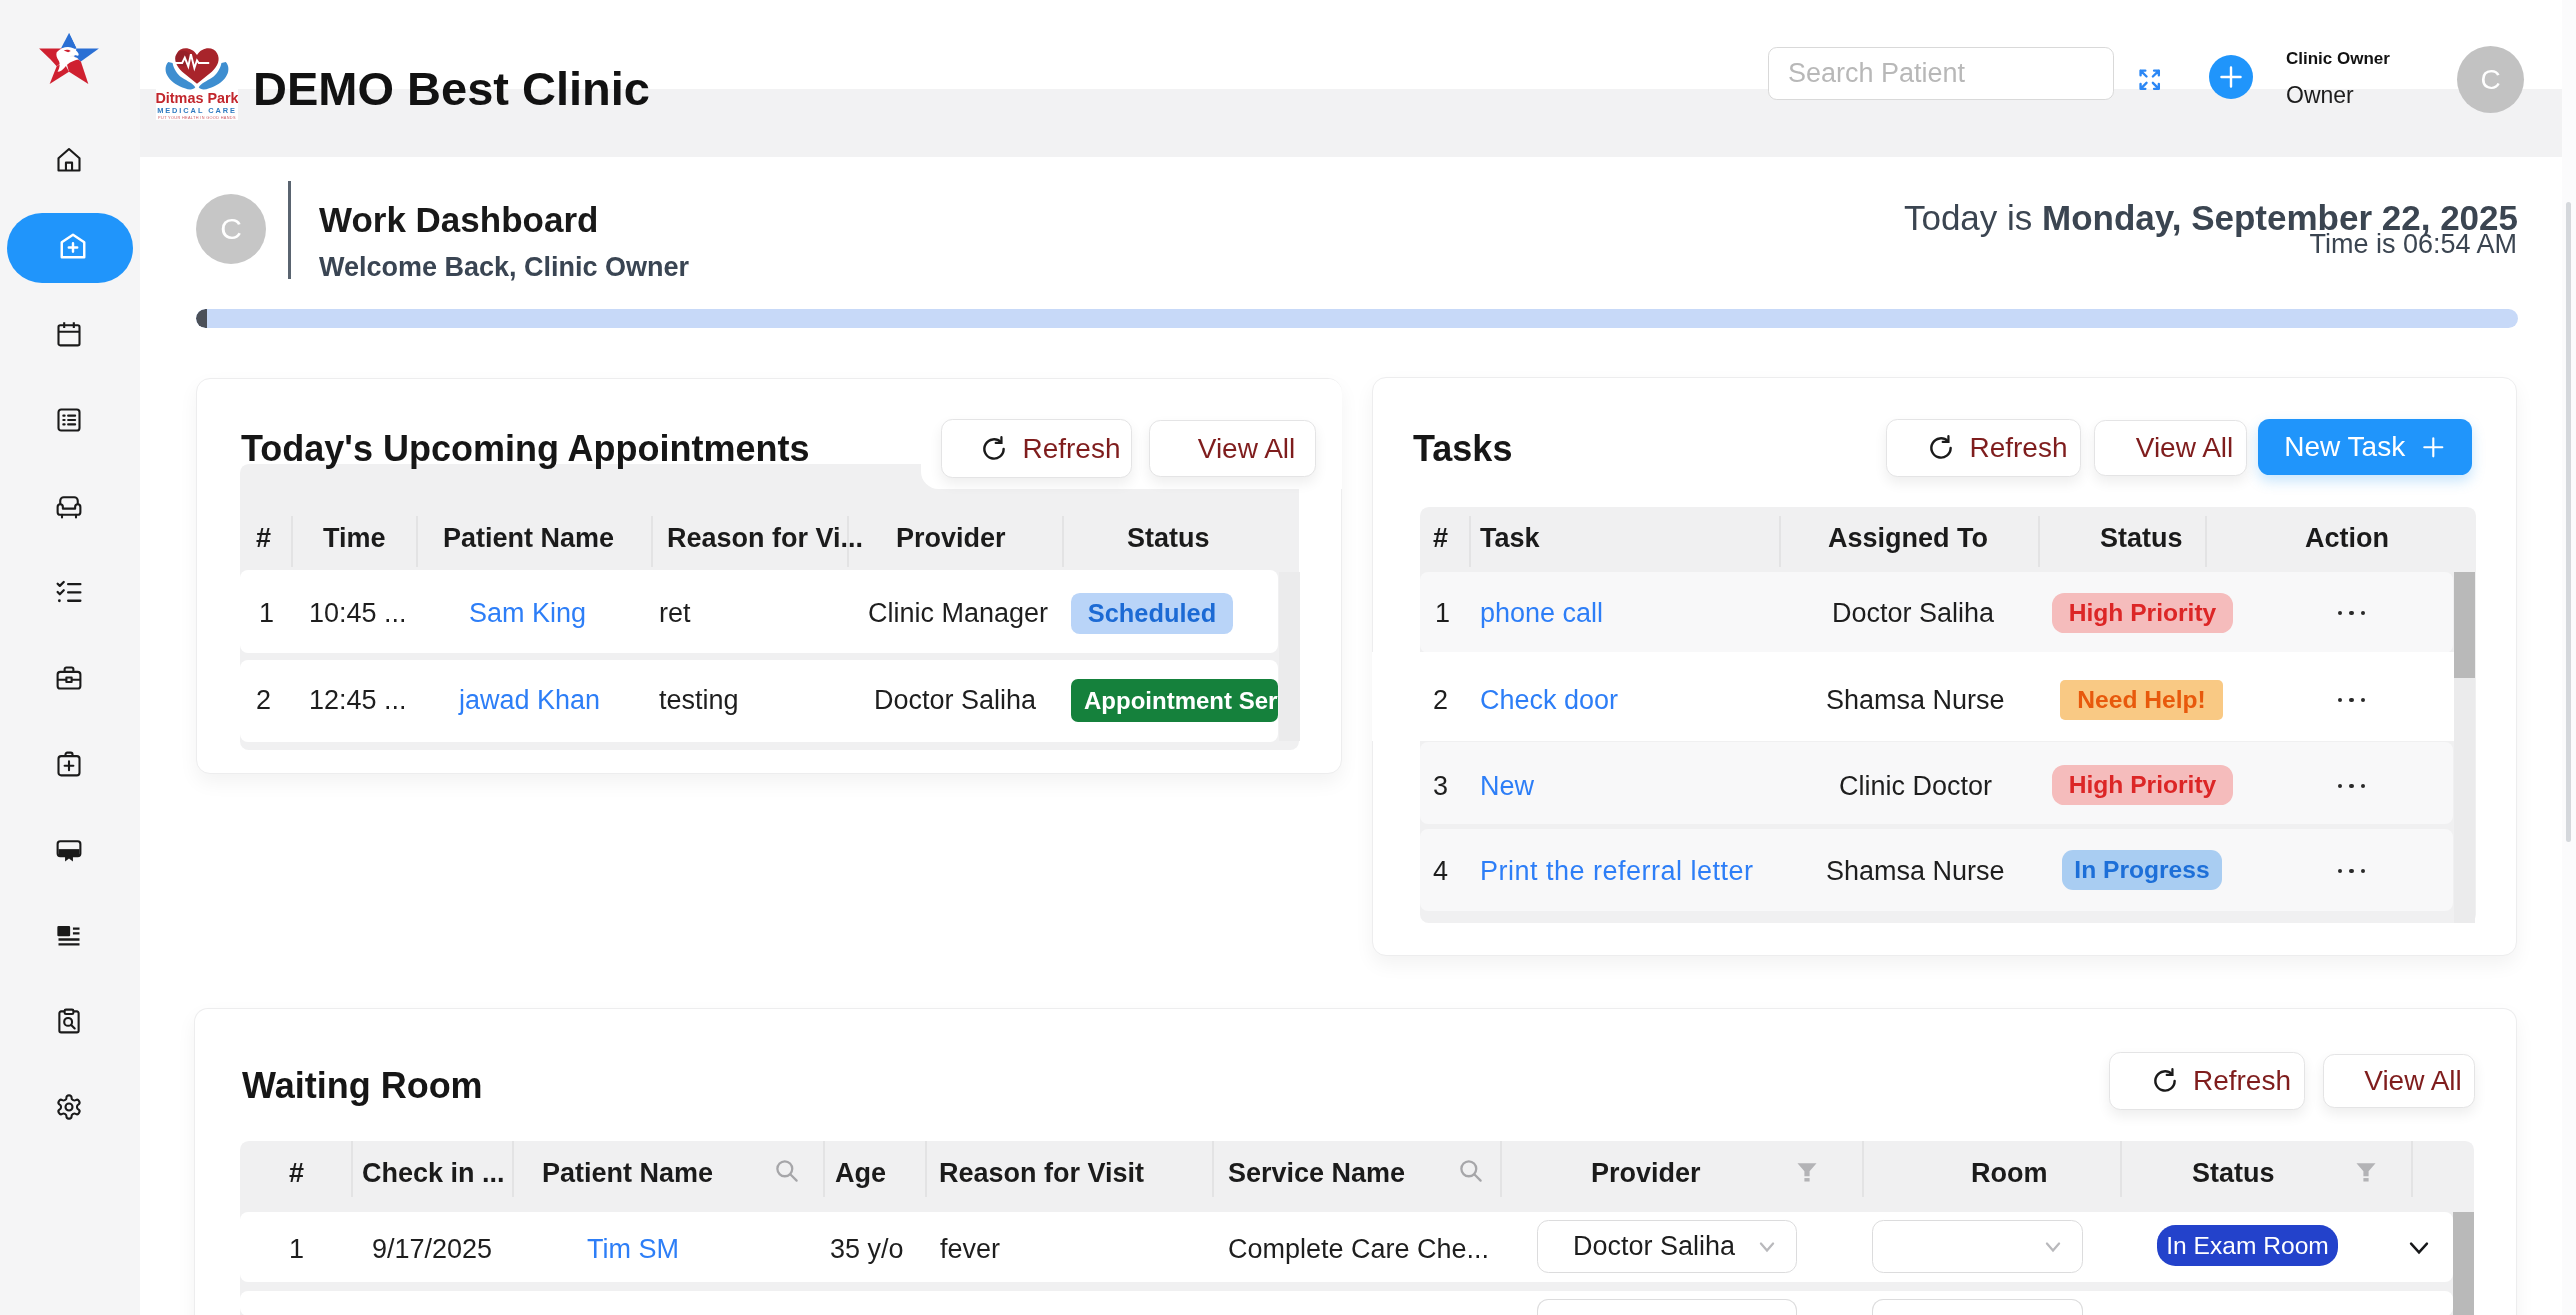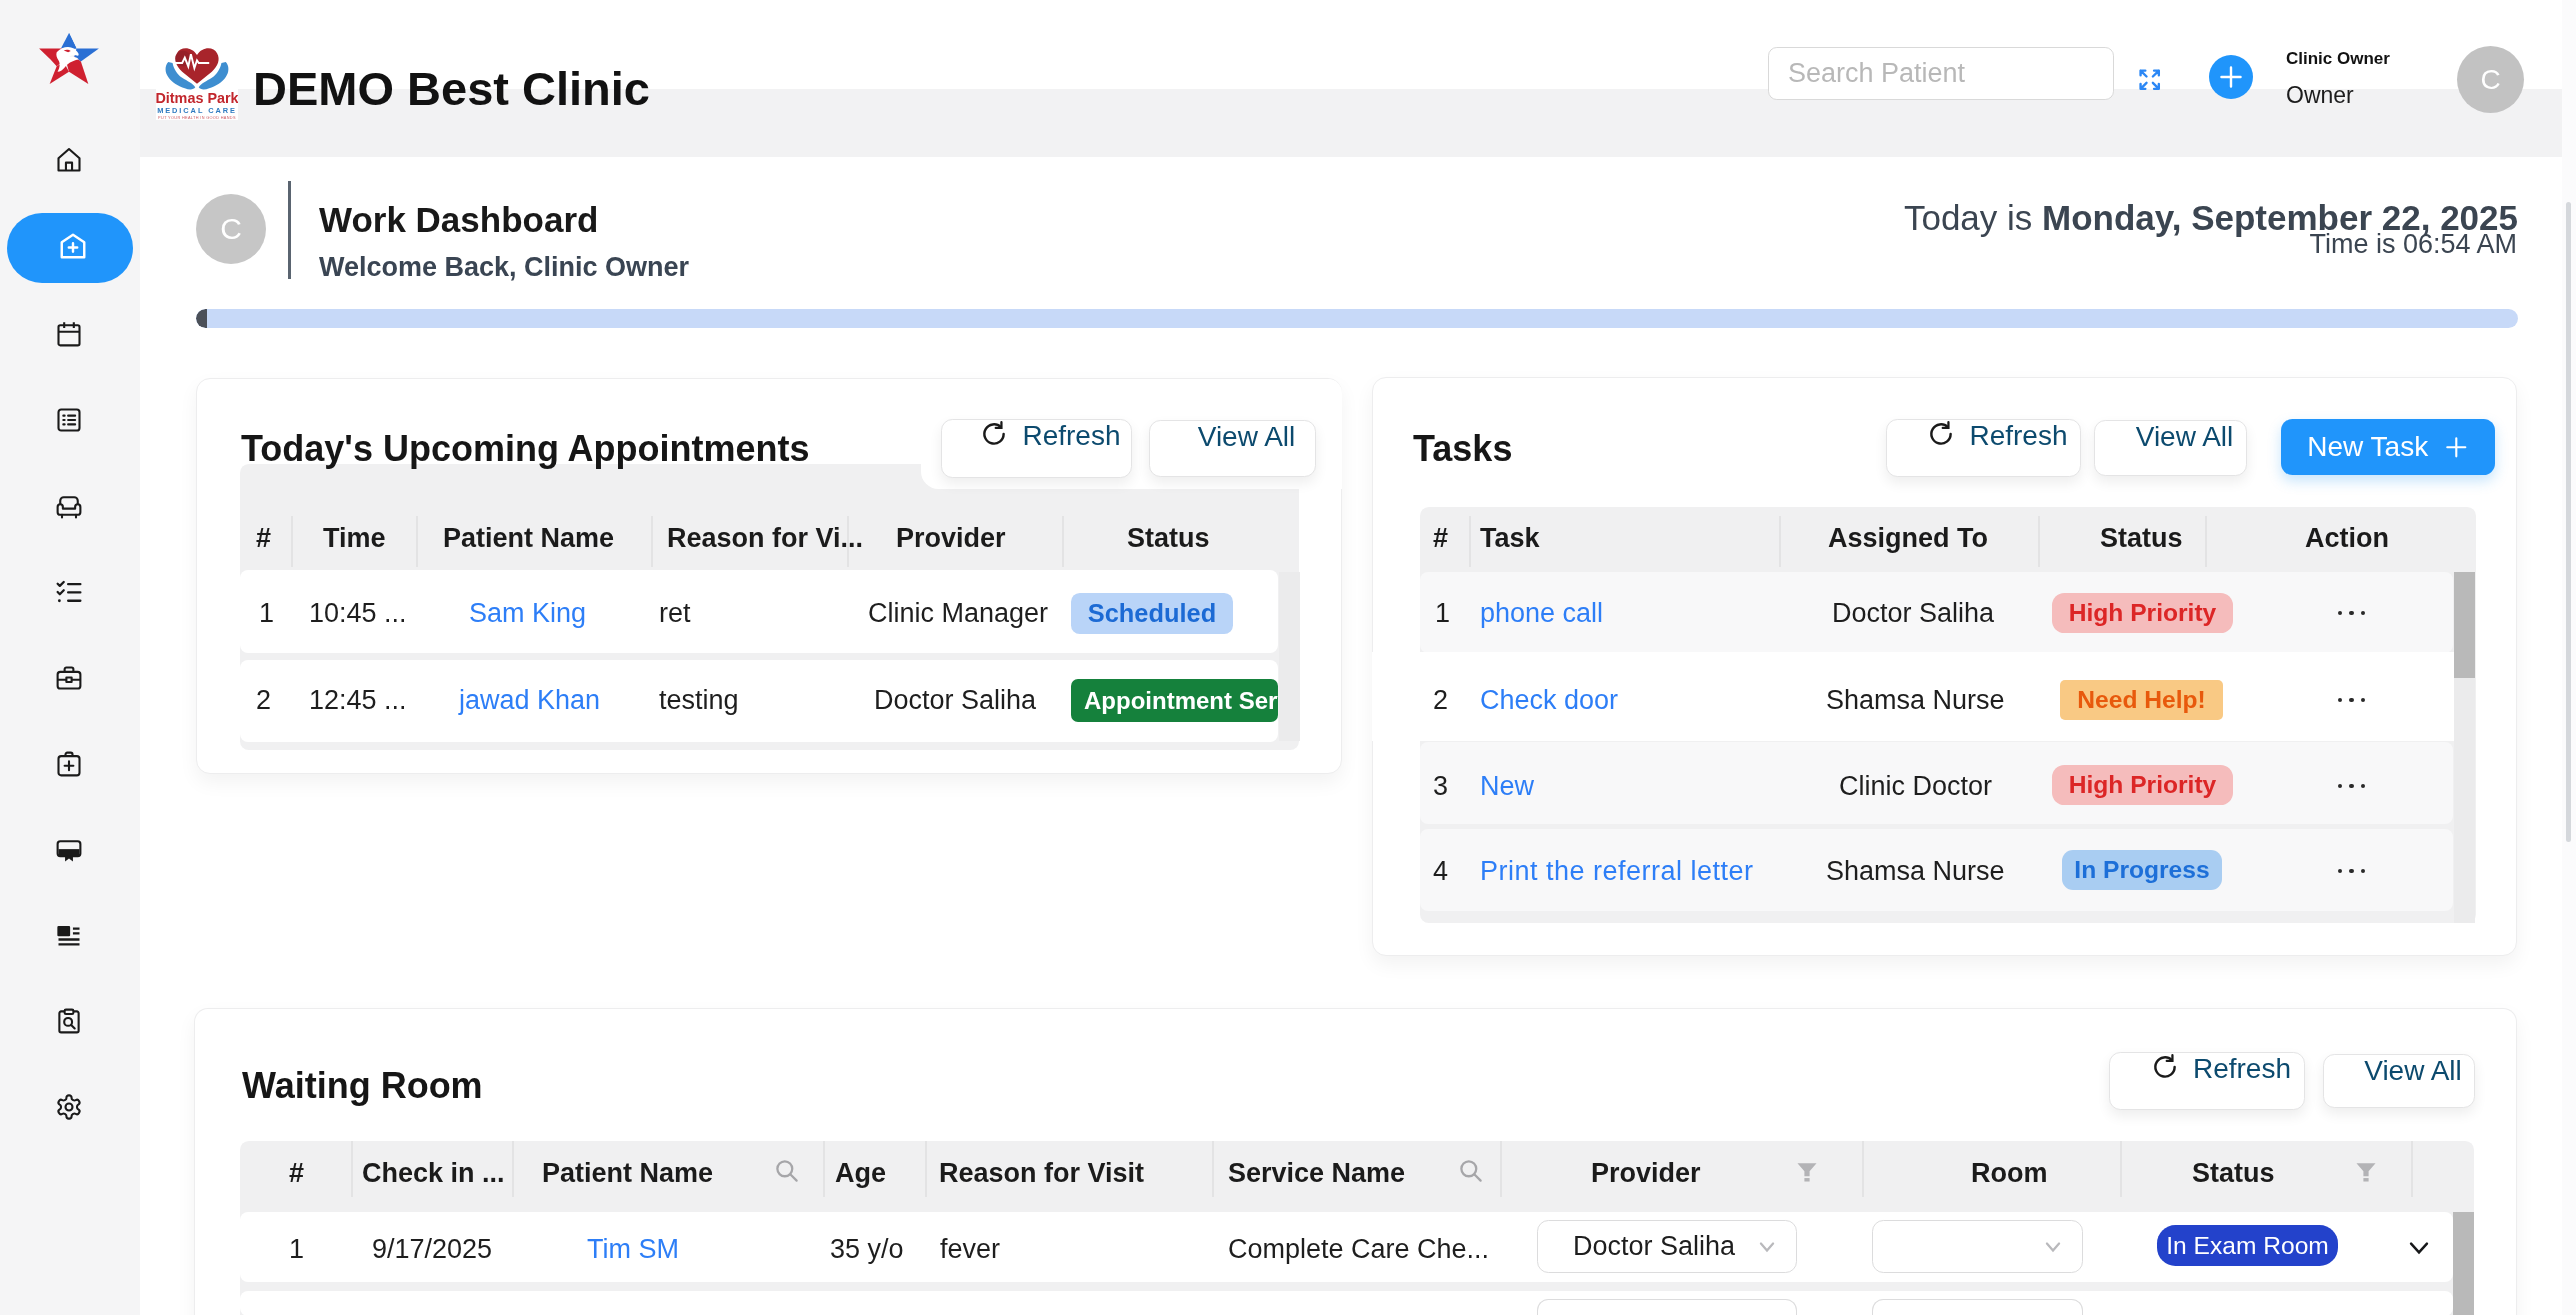--- a/index.html
+++ b/index.html
@@ -32,23 +32,23 @@
   #timeline { right:59px; top:229px; font-size:27px; color:#3b4551; text-align:right; }
   #progress { left:196px; top:309px; width:2322px; height:19px; border-radius:9.6px; background:#c7d9f8; overflow:hidden; }
   #progress .cap { position:absolute; left:0; top:0; width:11.4px; height:19px; background:#4b5058; border-radius:9.6px 0 0 9.6px; }
   
   .card { background:#fff; border:0.9px solid #ededee; border-radius:14px; box-shadow:0 8.8px 19px rgba(0,0,0,0.05); }
   #cardA { left:196px; top:378px; width:1146px; height:396px; }
   #cardT { left:1372px; top:377px; width:1145px; height:579px; }
   #cardW { left:194px; top:1008px; width:2323px; height:351px; border-bottom:none; border-radius:14px 14px 0 0; }
   .ctitle { position:absolute; font-size:36px; font-weight:700; color:#161616; }
   .btn { position:absolute; background:#fff; border:1.8px solid #e4e4e5; border-radius:11.4px; box-shadow:0 6.1px 12.3px rgba(0,0,0,0.07);
-         font-size:28px; color:#0c4a6e; display:flex; align-items:flex-start; justify-content:center;padding-left:28px; }
+         font-size:28px; color:#7f1d1d; display:flex; align-items:center; justify-content:center;padding-left:28px; }
   .btnblue { position:absolute; background:#2095fb; border-radius:11.4px; font-size:28px; color:#fff;
-         display:flex; align-items:center; justify-content:center; box-shadow:0 6.1px 12.3px rgba(33,150,243,0.25);margin-left:23px; }
+         display:flex; align-items:center; justify-content:center; box-shadow:0 6.1px 12.3px rgba(33,150,243,0.25); }
   .zone { position:absolute; background:#f0f0f1; border-radius:8.8px; }
   .hlbl { position:absolute; font-size:27px; font-weight:700; color:#1b1b1b; }
   .vsep { position:absolute; width:1.8px; background:#e3e3e4; }
   .rowcard { position:absolute; background:#fff; border-radius:8px; }
   .cell { position:absolute; font-size:27px; color:#1e1e1e; }
   .link { color:#2d7ef7; }
   .badge { position:absolute; font-weight:700; display:flex; align-items:center; justify-content:center; }
   .scrolltrack { position:absolute; width:21px; background:#ebebec; }
   .scrollthumb { position:absolute; width:21px; background:#b9b9b9; }
   .dots { position:absolute; display:flex; gap:7px; align-items:center; }

